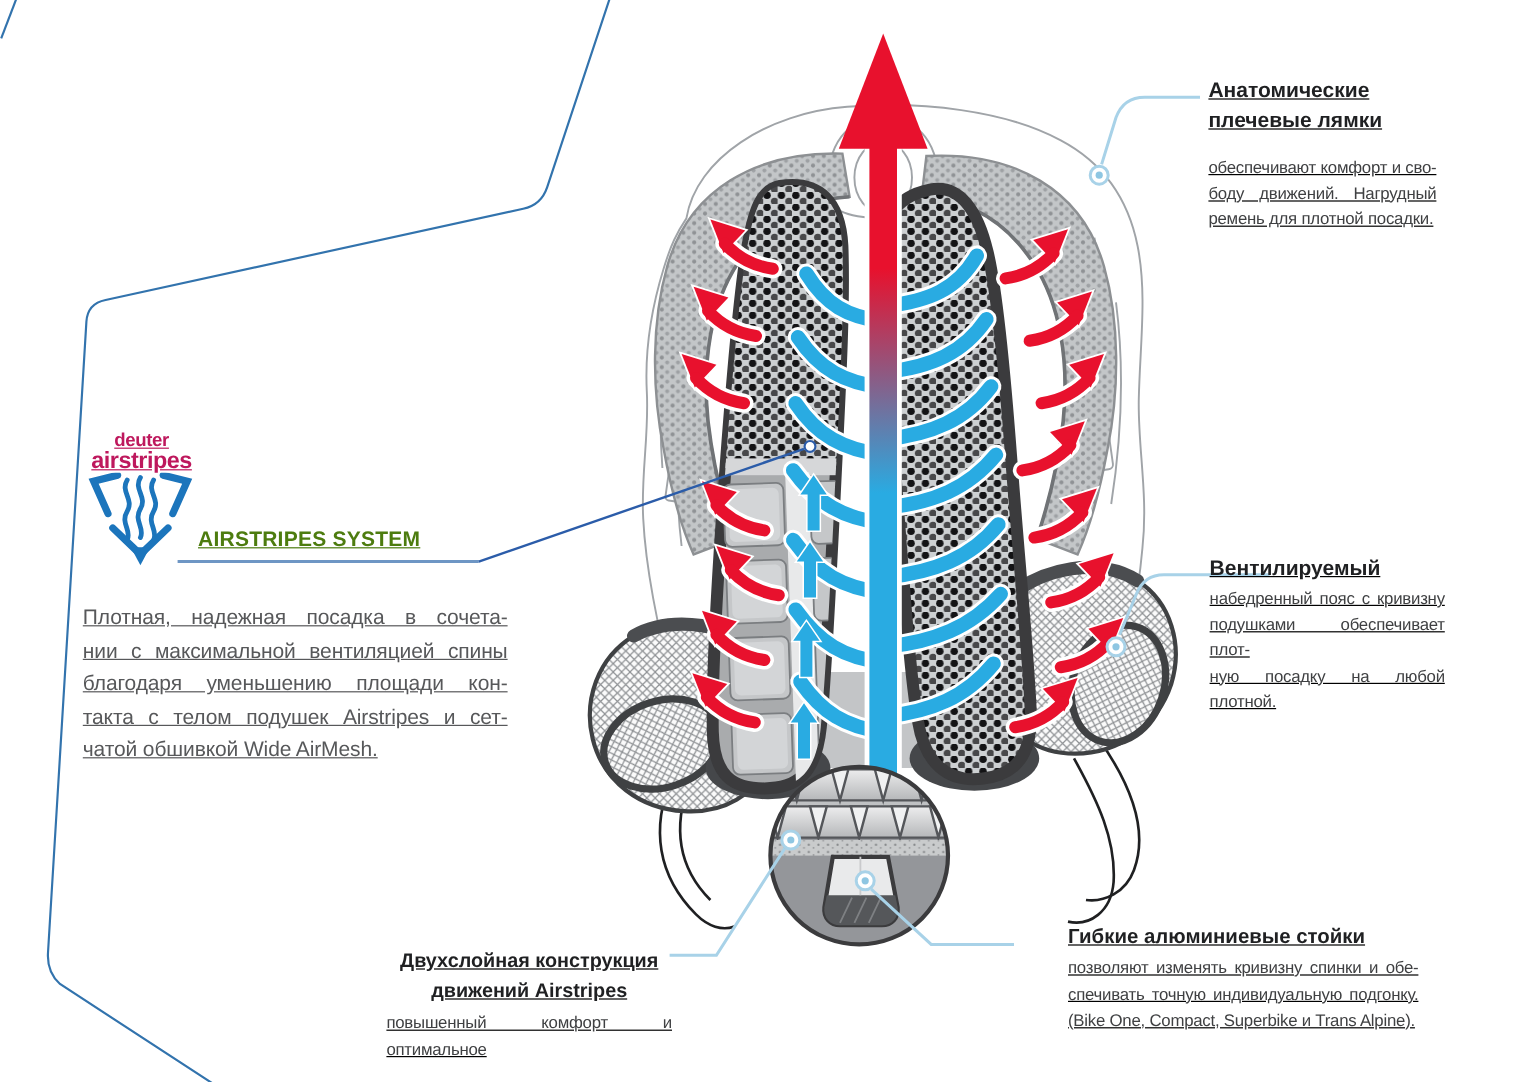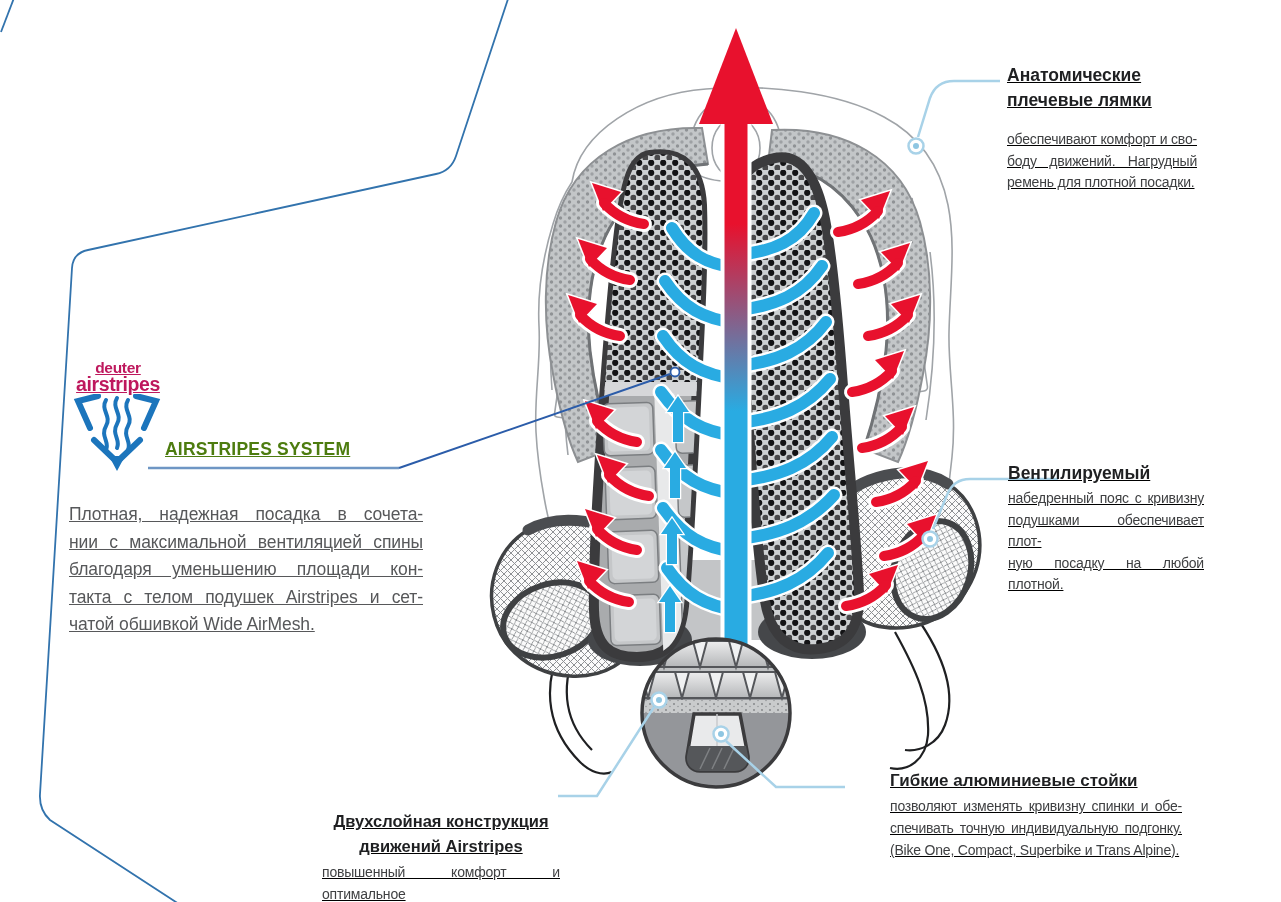--- a/index.html
+++ b/index.html
@@ -23,21 +23,21 @@
   #logo .product{font-size:19.5px;font-weight:bold;letter-spacing:-0.4px;line-height:19px;}
   
   #sys-heading{left:165px;top:439px;font-size:17.5px;font-weight:bold;color:#4d7c0f;letter-spacing:0.2px;}
   #main-par{left:69px;top:477px;width:354px;font-size:17.5px;line-height:27.6px;margin-top:24px;}
   
   #co-hip{left:1008px;top:461px;width:196px;}
   #co-hip .hl{font-size:17.5px;line-height:24px;}
   #co-hip .bd{font-size:14px;line-height:21.5px;margin-top:3px;}
   
   #co-susp{left:322px;top:789px;width:238px;}
-  #co-susp .hl{font-size:16.5px;line-height:25px;text-align:center;margin-top:20px;}
+  #co-susp .hl{font-size:16.5px;line-height:25px;text-align:center;}
   #co-susp .bd{font-size:14px;line-height:21.8px;margin-top:3px;}
   
   #co-stays{left:890px;top:769px;width:292px;}
   #co-stays .hl{font-size:17px;line-height:24px;}
   #co-stays .bd{font-size:14px;line-height:21.8px;margin-top:3px;}
 </style>
 </head>
 <body>
 
 <div id="page">

